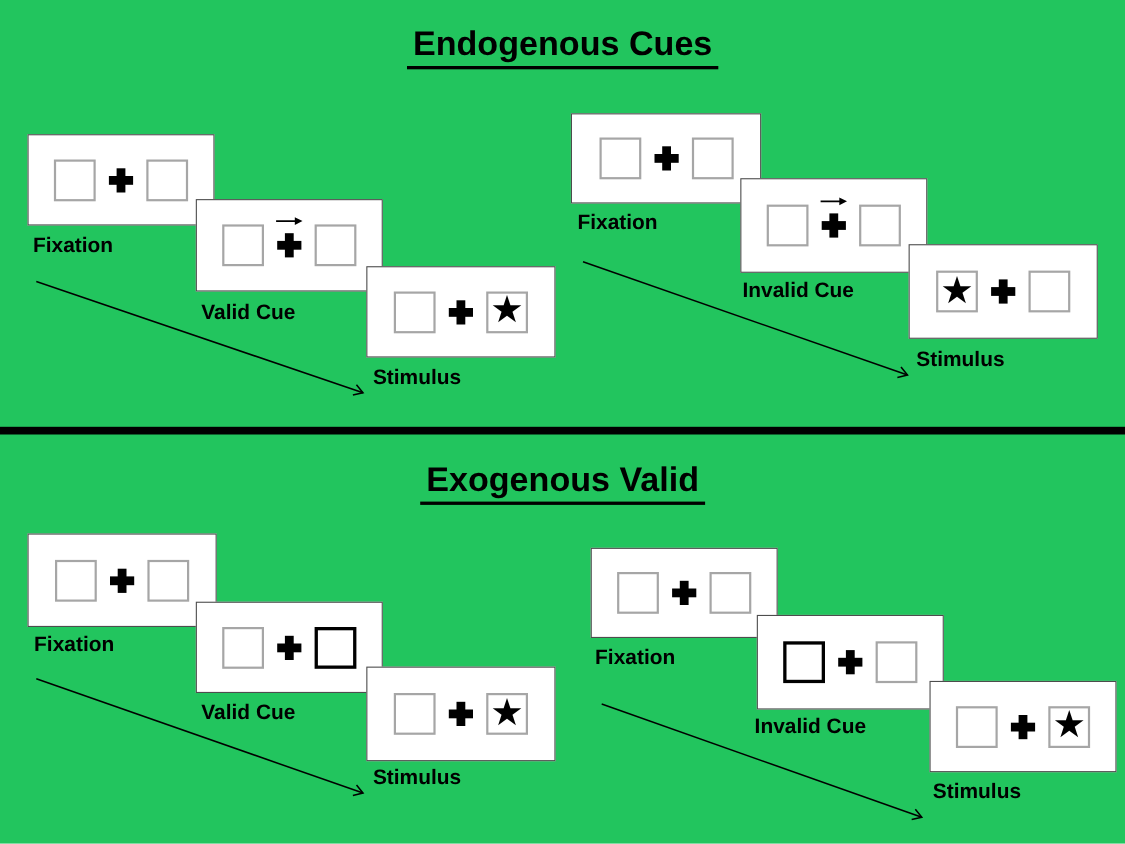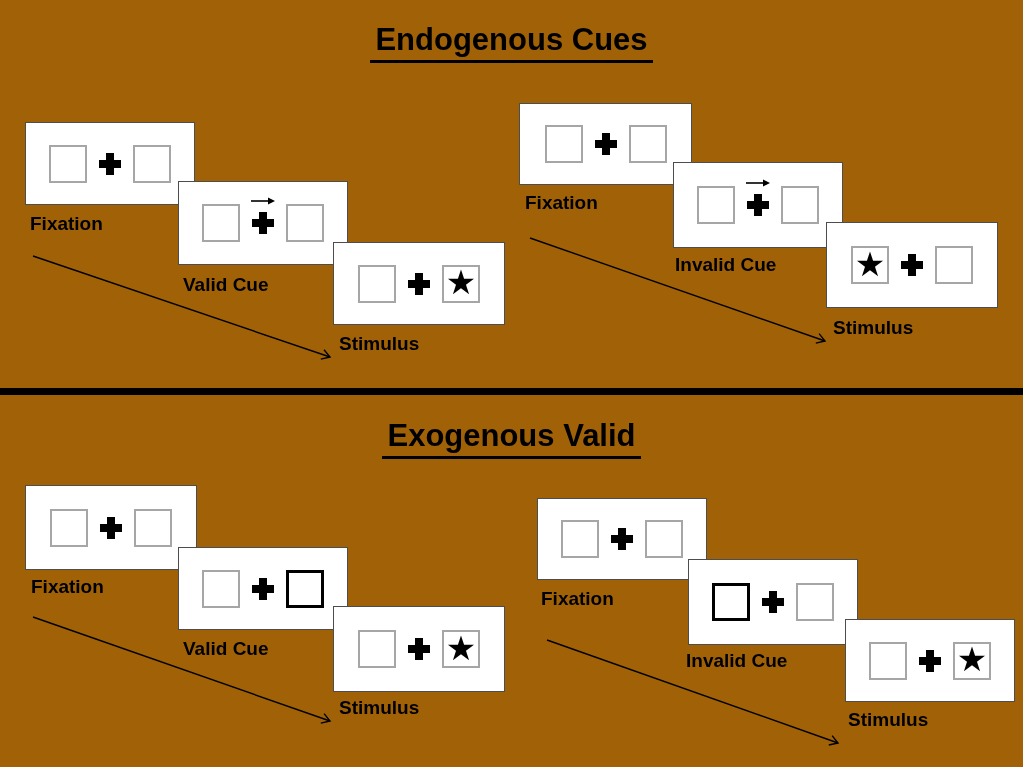--- a/index.html
+++ b/index.html
@@ -1,17 +1,17 @@
 <!DOCTYPE html>
 <html><head>
 <meta charset="utf-8">
 <style>
   html,body{margin:0;padding:0;background:#ffffff;}
   #stage{
-    position:relative;width:1023px;height:767px;background:#a16207;overflow:hidden;
+    position:relative;width:1023px;height:767px;background:#22c55e;overflow:hidden;
     font-family:"Liberation Sans", sans-serif;color:#000;
   }
   .title-row{position:absolute;left:0;width:100%;text-align:center;}
   .title{
     display:inline-block;font-size:31px;font-weight:bold;letter-spacing:0px;
     border-bottom:3px solid #000;padding:0 5px 2px 5px;line-height:1.15;
   }
   .panel{
     position:absolute;background:#ffffff;border:1px solid #4d4d4d;box-sizing:border-box;
     display:flex;align-items:center;justify-content:center;gap:12px;overflow:visible;

